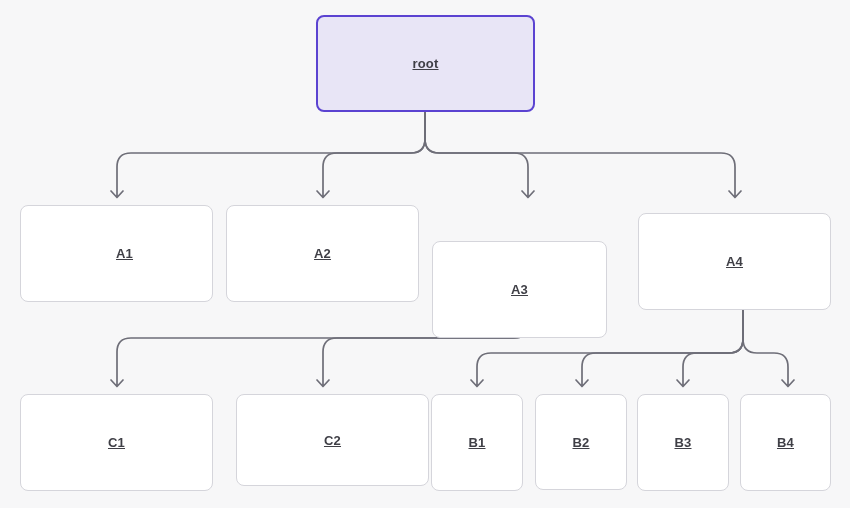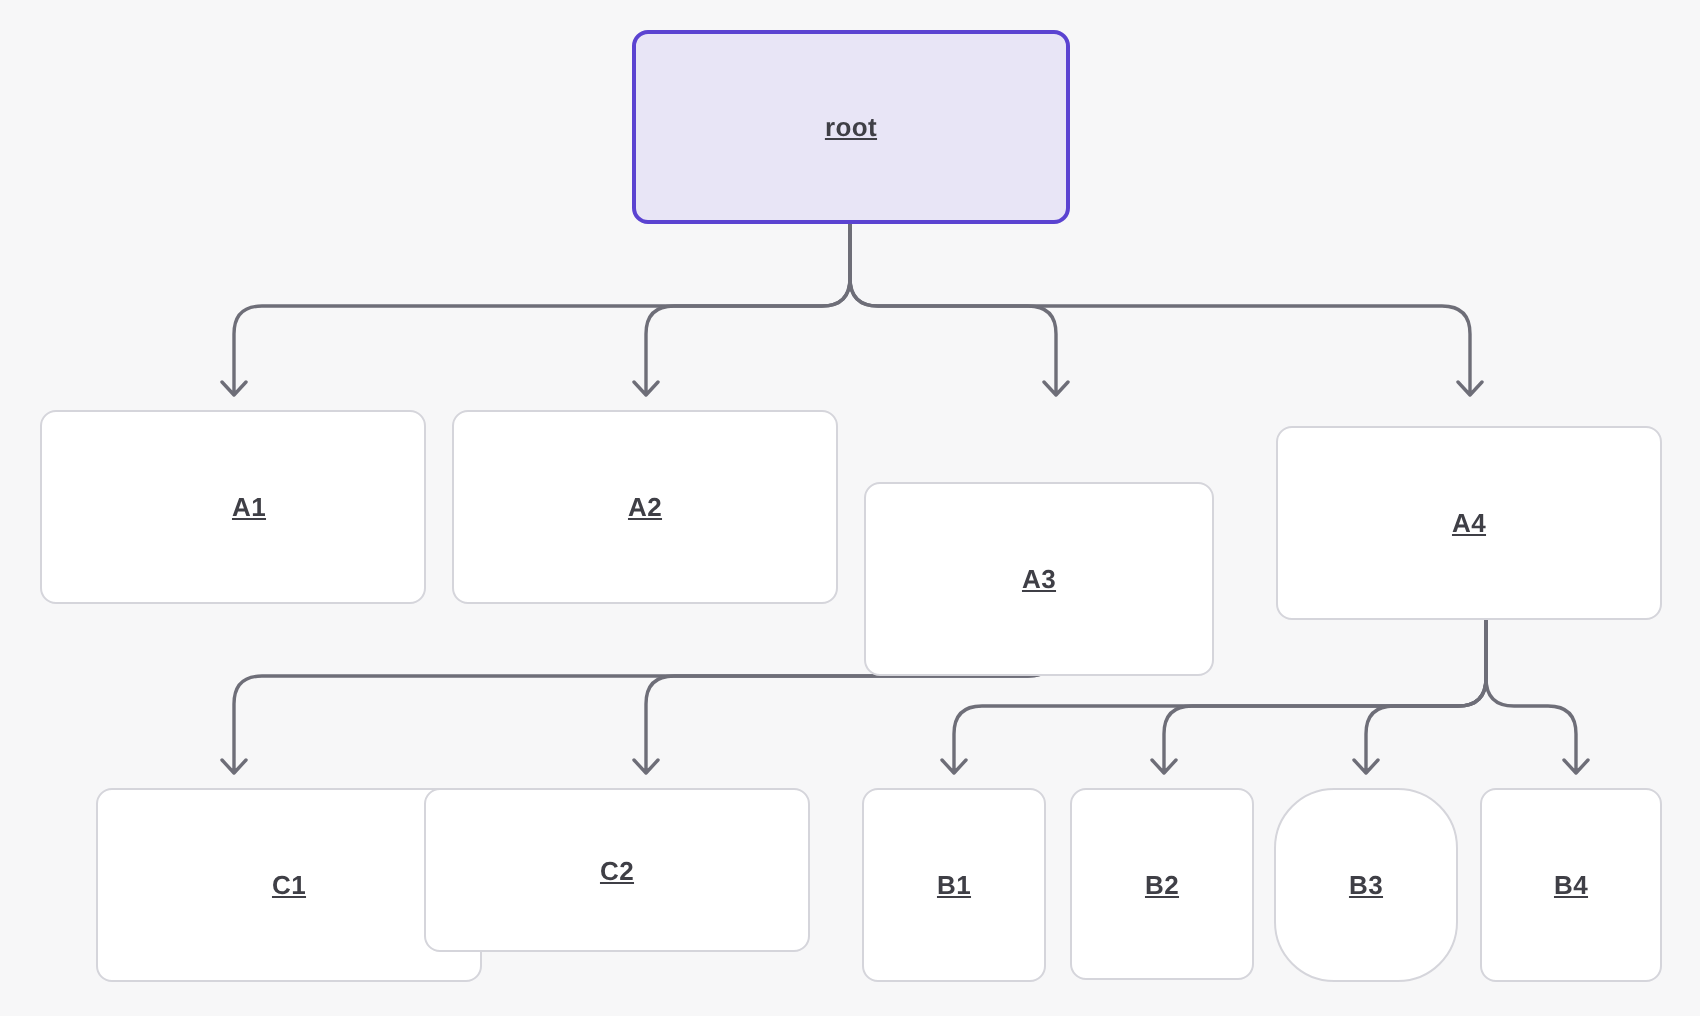--- a/index.html
+++ b/index.html
@@ -74,32 +74,32 @@
   <div class="node" style="left:226px; top:205px; width:193px; height:97px;">
     <span class="label">A2</span>
   </div>
   <div class="node" style="left:432px; top:205px; width:175px; height:97px;margin-top:36px;">
     <span class="label">A3</span>
   </div>
   <div class="node" style="left:638px; top:213px; width:193px; height:97px;">
     <span class="label">A4</span>
   </div>
 
-  <div class="node" style="left:20px; top:394px; width:193px; height:97px;margin-left:28px;">
+  <div class="node" style="left:20px; top:394px; width:193px; height:97px;">
     <span class="label">C1</span>
   </div>
-  <div class="node" style="left:212px; top:394px; width:193px; height:82px;align-items:center;">
+  <div class="node" style="left:236px; top:394px; width:193px; height:92px;align-items:center;">
     <span class="label">C2</span>
   </div>
   <div class="node" style="left:431px; top:394px; width:92px; height:97px;justify-content:center;">
     <span class="label">B1</span>
   </div>
   <div class="node" style="left:535px; top:394px; width:92px; height:96px;">
     <span class="label">B2</span>
   </div>
-  <div class="node" style="left:637px; top:394px; width:92px; height:97px;border-radius:30px;">
+  <div class="node" style="left:637px; top:394px; width:92px; height:97px;">
     <span class="label">B3</span>
   </div>
   <div class="node" style="left:740px; top:394px; width:91px; height:97px;">
     <span class="label">B4</span>
   </div>
 
 </div>
 
 </body></html>

